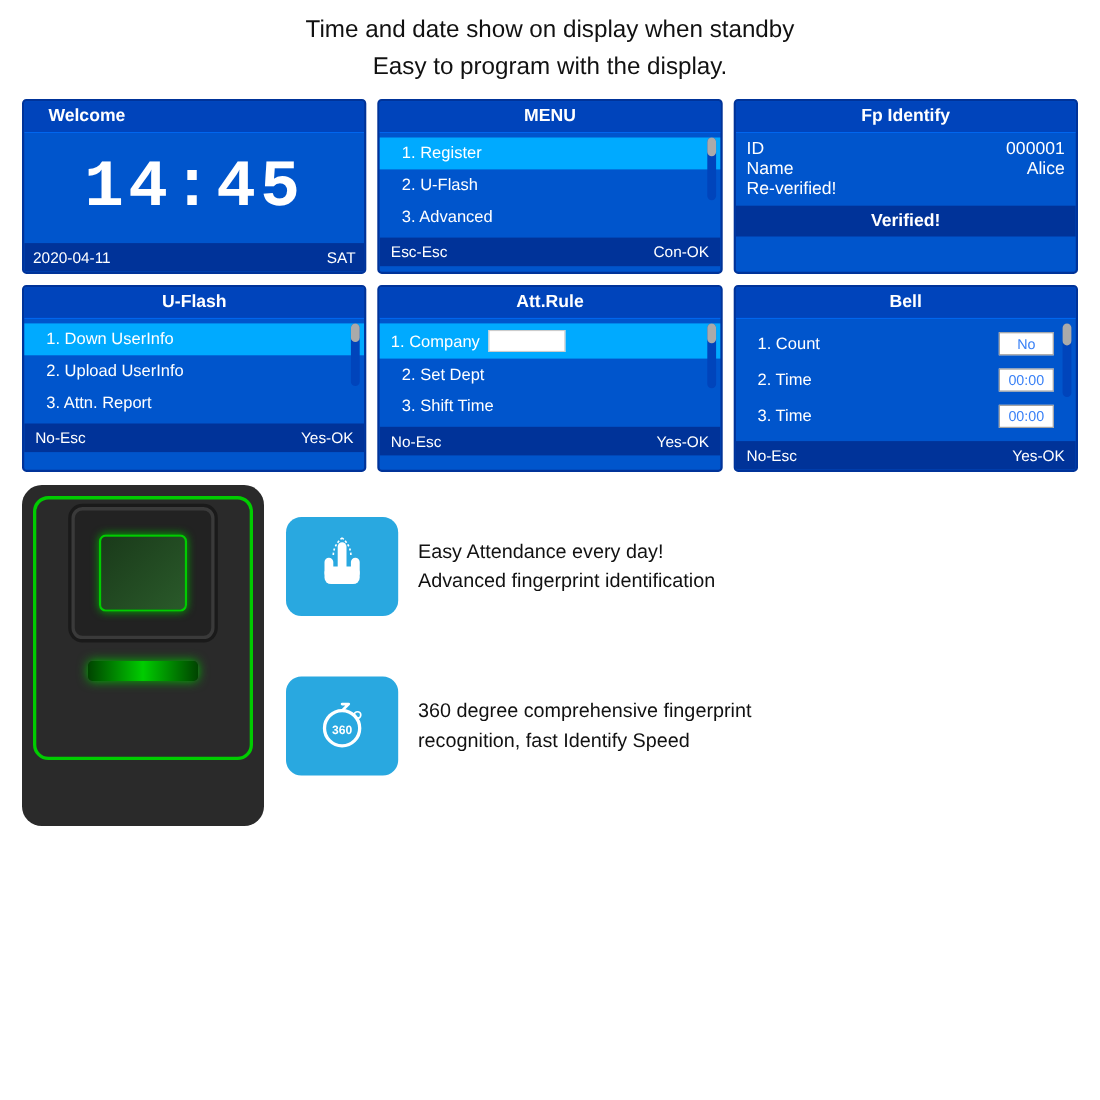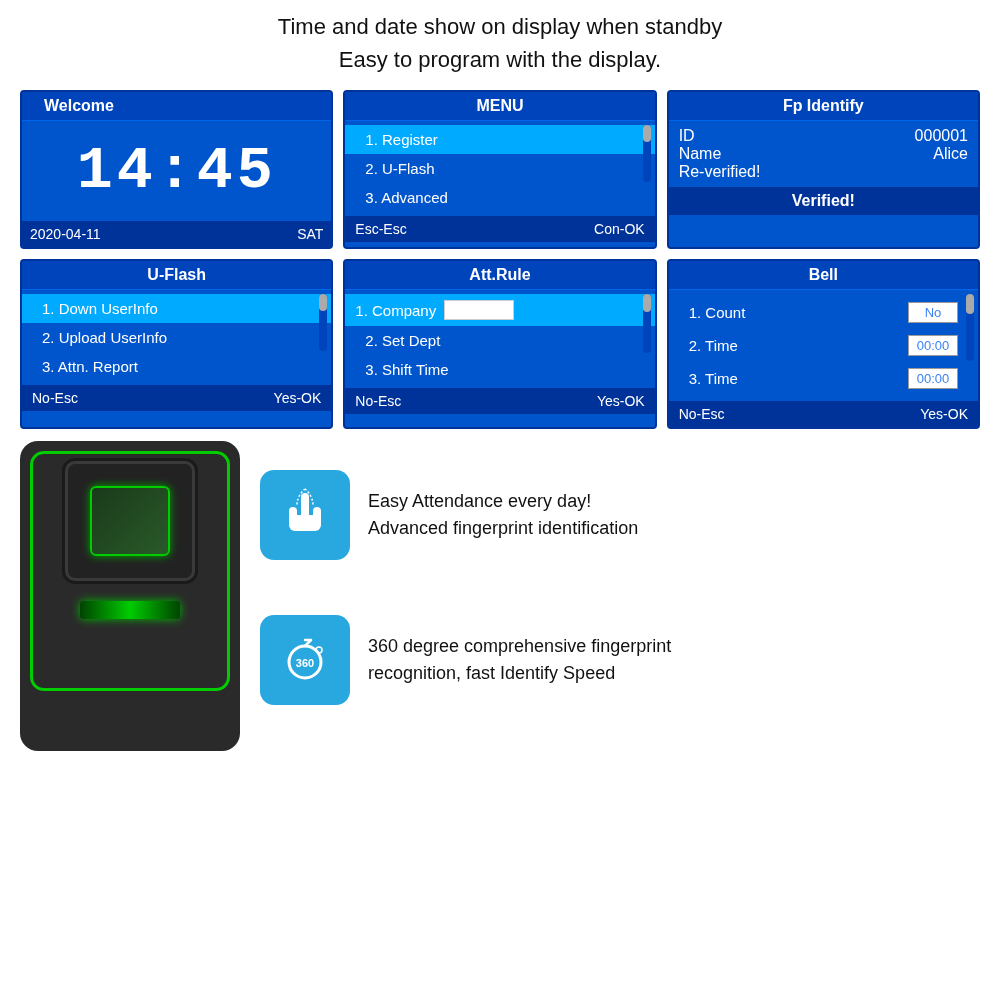--- a/index.html
+++ b/index.html
@@ -239,21 +239,21 @@
     }
 
     .feature-item {
       display: flex;
       align-items: center;
       gap: 18px;
       margin-bottom: 18px;
     }
 
     .feature-icon-box {
-      width: 90px;
+      width: 102px;
       height: 90px;
       background: #29a8e0;
       border-radius: 14px;
       display: flex;
       align-items: center;
       justify-content: center;
       flex-shrink: 0;
     }
 
     .feature-icon-box svg {

